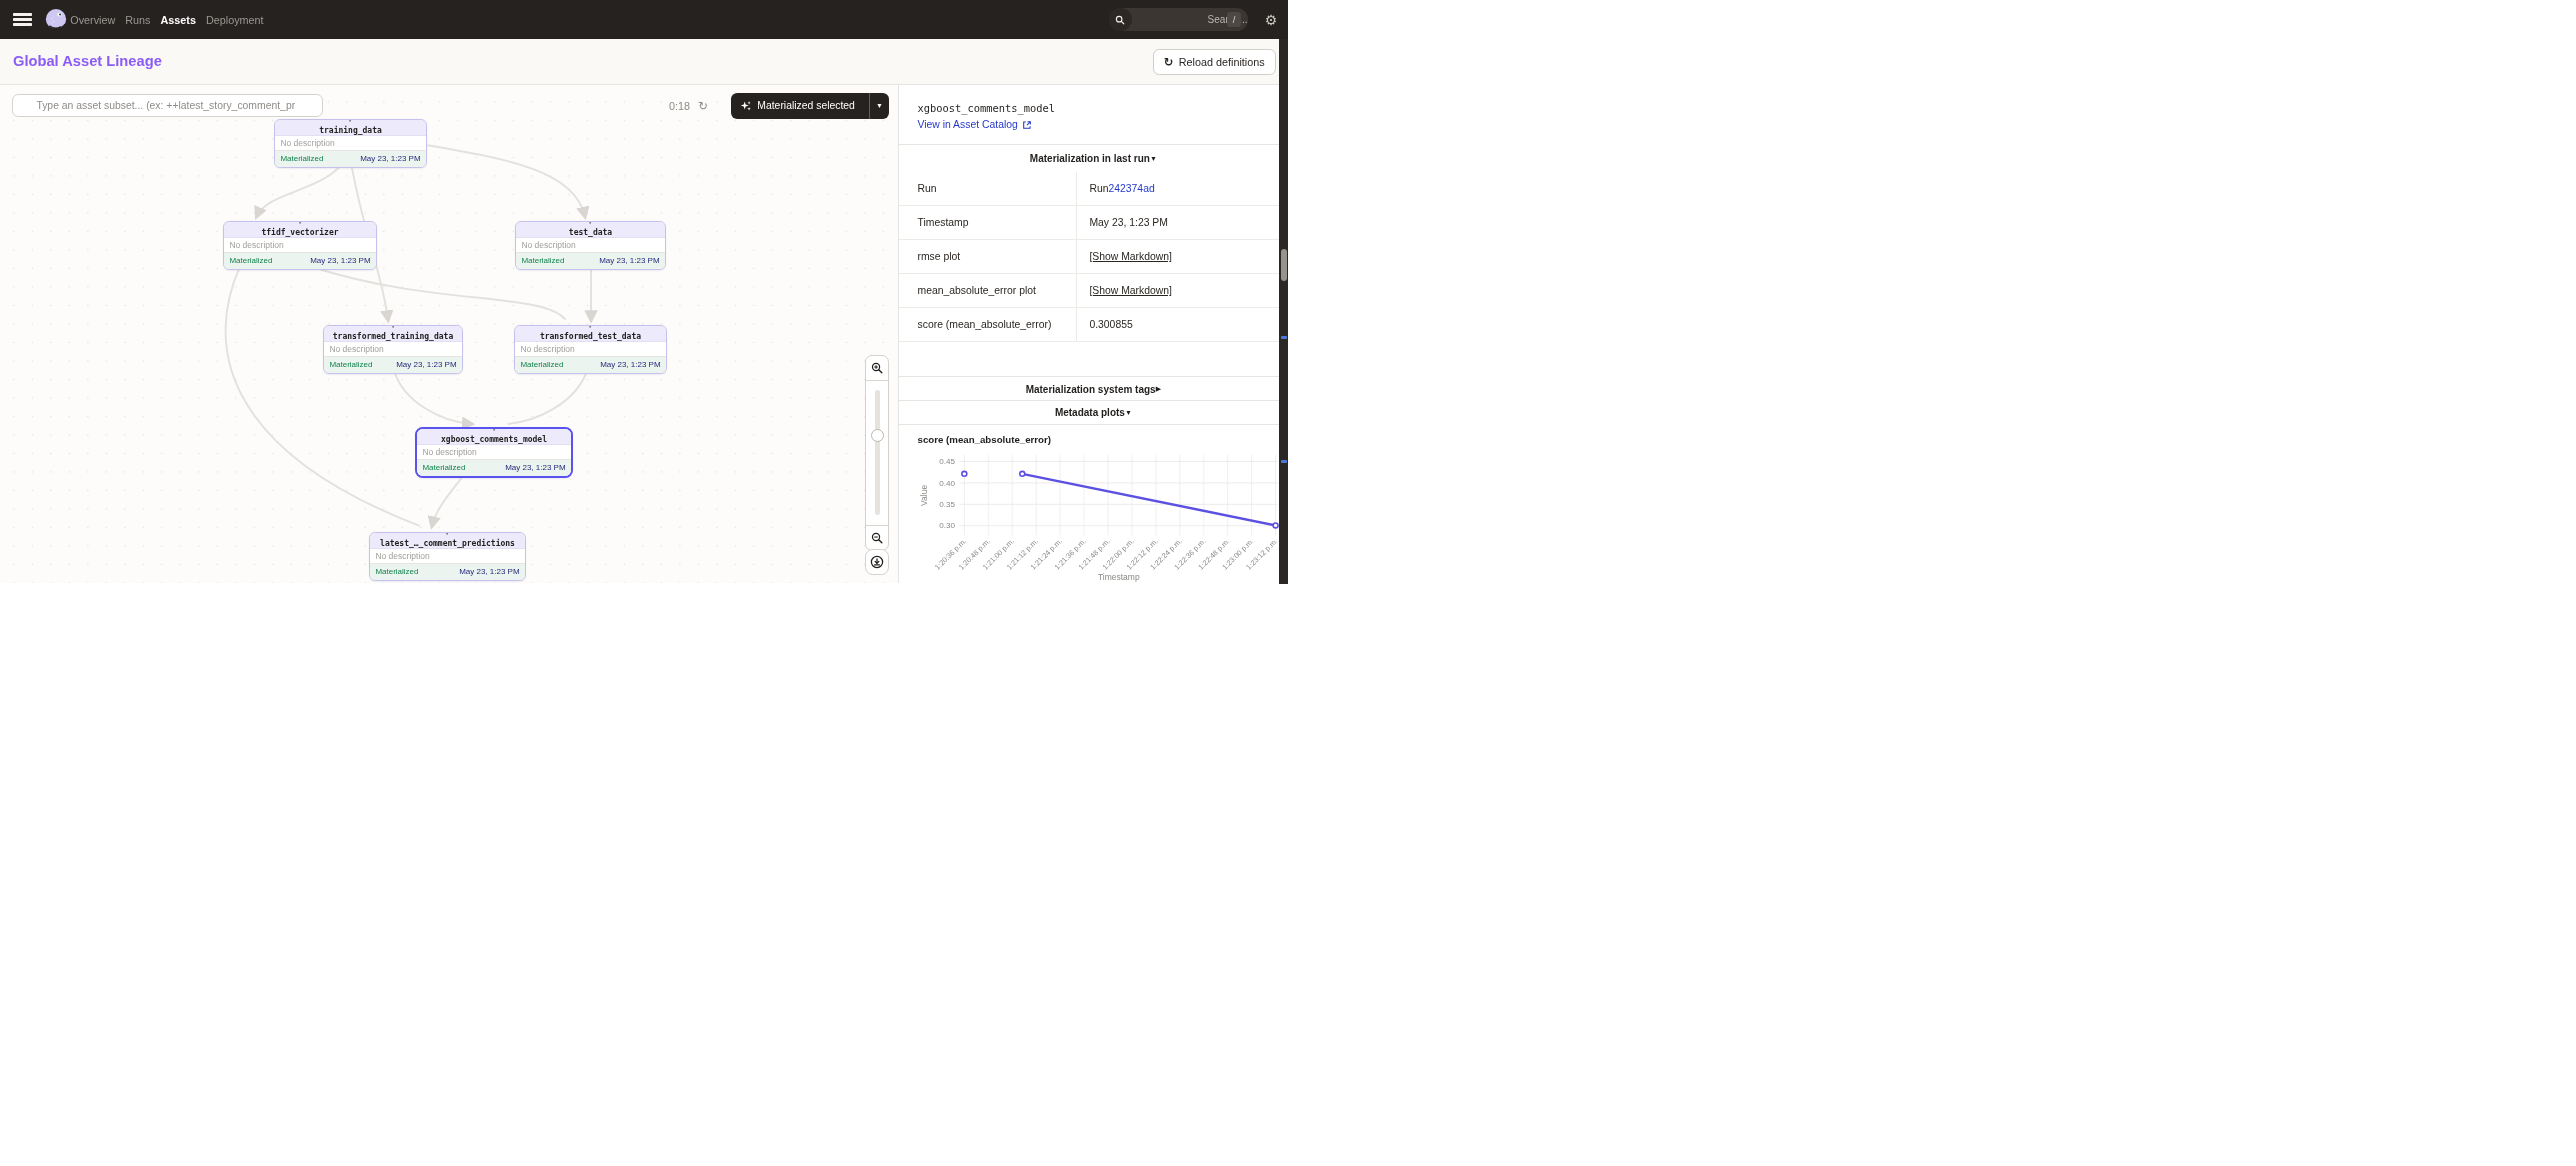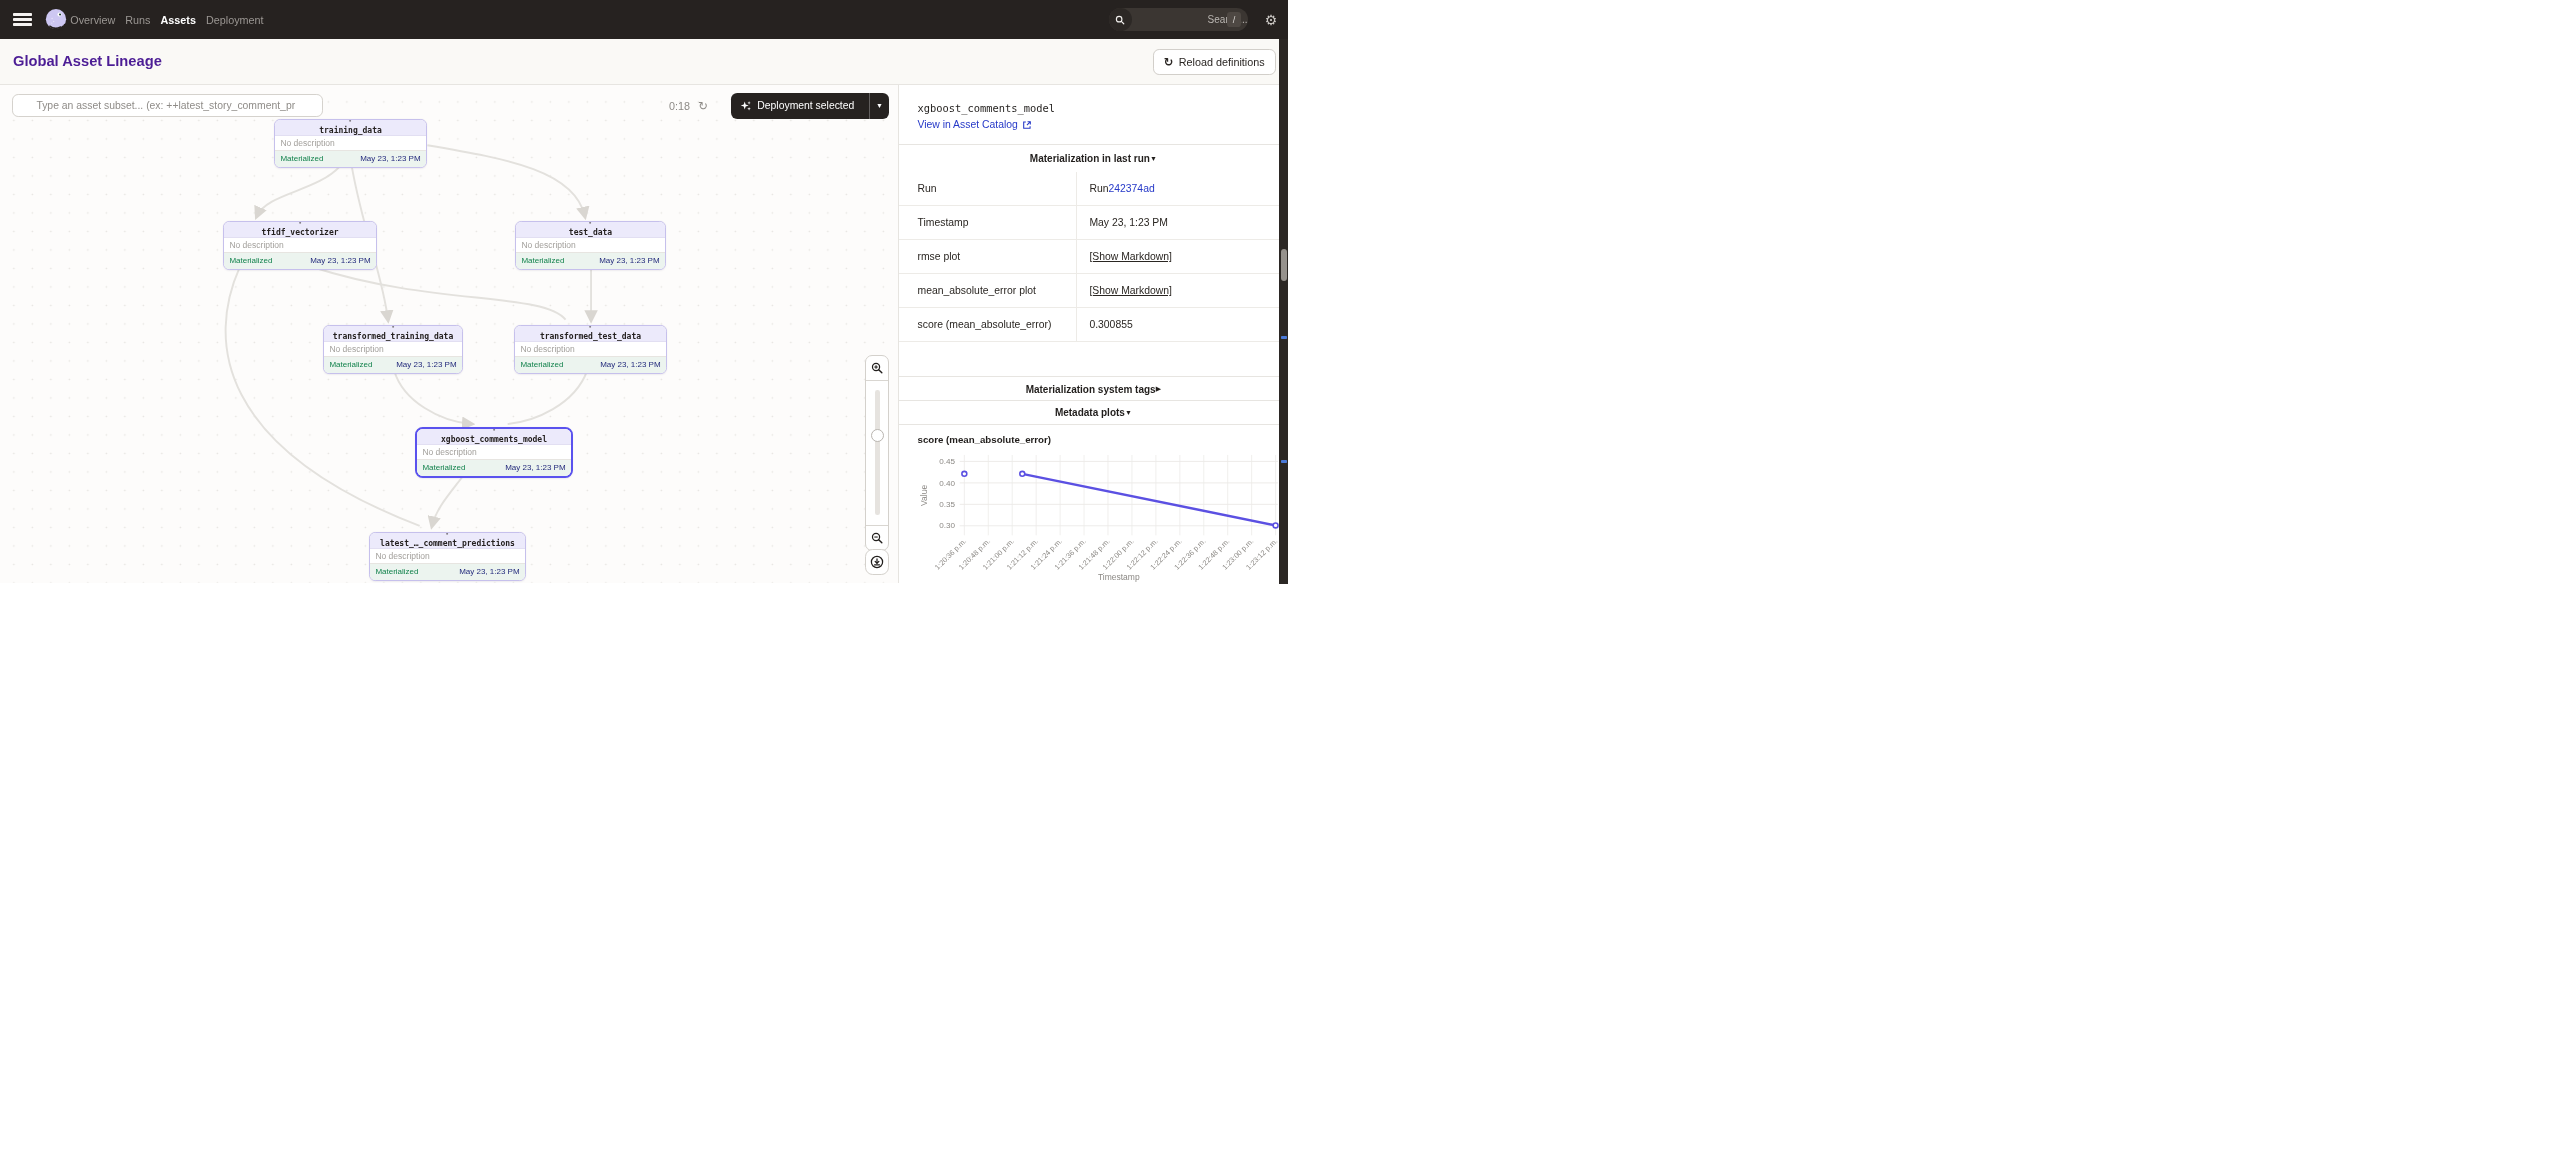--- a/index.html
+++ b/index.html
@@ -15,21 +15,21 @@
   .nav-item.active { color:#ffffff; font-weight:700; }
   .nav-right { position:absolute; right:10.8px; top:0; height:39px; display:flex; align-items:center; gap:17px; }
   .searchbar { width:139px; height:23px; background:#3b3632; border-radius:11.6px; display:flex; align-items:center; position:relative;justify-content:space-between; }
   .search-circle { width:23px; height:23px; border-radius:11.6px; background:#2c2825; display:flex; align-items:center; justify-content:center; }
   .search-ph { margin-left:6.2px; font-size:10px; color:#bab6b2; }
   .slash-badge { position:absolute; right:6.2px; top:3.9px; width:14.7px; height:15.5px; background:#4e4843; border-radius:3.1px; color:#d8d5d1; font-size:9.3px; display:flex; align-items:center; justify-content:center; }
   .gear { font-size:14px; color:#cbc8c4; line-height:1; cursor:pointer; }
 
   
   .pagehead { position:absolute; left:0; top:39px; width:1288px; height:46px; background:#faf9f6; border-bottom:0.8px solid #e7e5e1; }
-  .page-title { position:absolute; left:13px; top:14px; font-size:14.7px; font-weight:700; color:#4c1d95; }
+  .page-title { position:absolute; left:13px; top:14px; font-size:14.7px; font-weight:700; color:#8b5cf6; }
   .reload-btn { position:absolute; right:12.4px; top:10px; height:26px; padding:0 10px; background:#fff; border:0.8px solid #d2cfca; border-radius:6.2px; display:flex; align-items:center; gap:5.4px; font-size:10.8px; color:#2a2623; cursor:pointer; }
   .reload-icn { font-size:11.6px; font-weight:700; color:#2a2623; }
 
   
   .graph-pane { position:absolute; left:0; top:85px; width:898px; height:498px; background:#fdfcfb;
      background-image:radial-gradient(circle,#e5e3df 0.9px,transparent 1px); background-size:18.5px 18.5px; background-position:4.6px 7.7px; overflow:hidden; }
   .edges { position:absolute; left:0; top:0; }
 
   .filter-input { position:absolute; left:12.4px; top:9.3px; width:311px; height:23px; background:#fff; border:0.8px solid #d5d2cd; border-radius:6.2px; padding:0 22px 0 23px; font-size:10.4px; color:#2a2623; outline:none; }
   .filter-input::placeholder { color:#8f8c88; }
@@ -293,21 +293,21 @@
 
   <div class="timer">0:18</div>
   <div class="timer-refresh">↻</div>
 
   <div class="mat-btn">
     <svg class="sparkle" viewBox="0 0 16 16">
       <path d="M6.5 2 L7.8 6.2 L12 7.5 L7.8 8.8 L6.5 13 L5.2 8.8 L1 7.5 L5.2 6.2 Z" fill="#fff"></path>
       <path d="M12.5 1.5 L13.1 3.4 L15 4 L13.1 4.6 L12.5 6.5 L11.9 4.6 L10 4 L11.9 3.4 Z" fill="#fff"></path>
       <path d="M12.5 9.5 L13.1 11.4 L15 12 L13.1 12.6 L12.5 14.5 L11.9 12.6 L10 12 L11.9 11.4 Z" fill="#fff"></path>
     </svg>
-    <span class="mat-label">Deployment selected</span>
+    <span class="mat-label">Materialized selected</span>
     <span class="mat-caret">▼</span>
   </div>
 
   <div class="zoomstack">
     <div class="zbtn top">
       <svg width="12.4" height="12.4" viewBox="0 0 16 16">
           <circle cx="6.5" cy="6.5" r="4.6" fill="none" stroke="#211e1c" stroke-width="1.6"></circle>
           <line x1="10" y1="10" x2="14" y2="14" stroke="#211e1c" stroke-width="1.8" stroke-linecap="round"></line>
           <line x1="4.3" y1="6.5" x2="8.7" y2="6.5" stroke="#211e1c" stroke-width="1.4"></line>
           <line x1="6.5" y1="4.3" x2="6.5" y2="8.7" stroke="#211e1c" stroke-width="1.4"></line>

